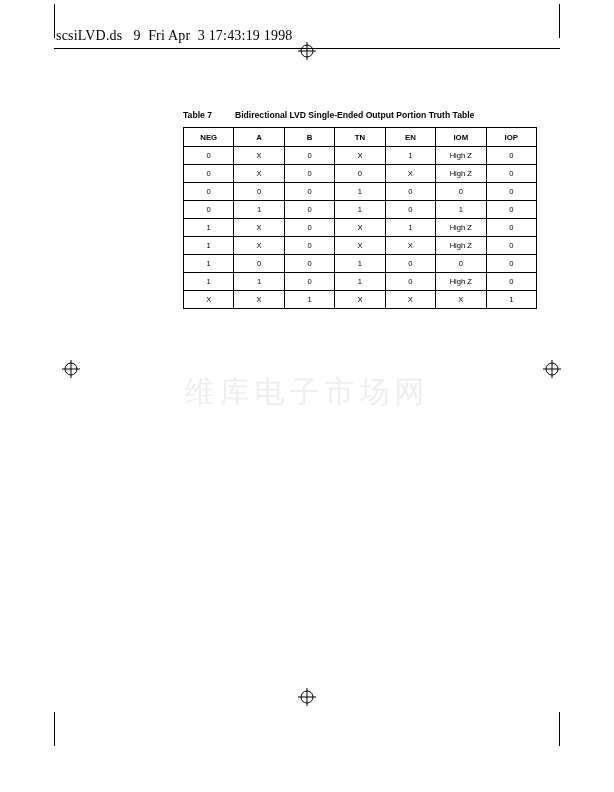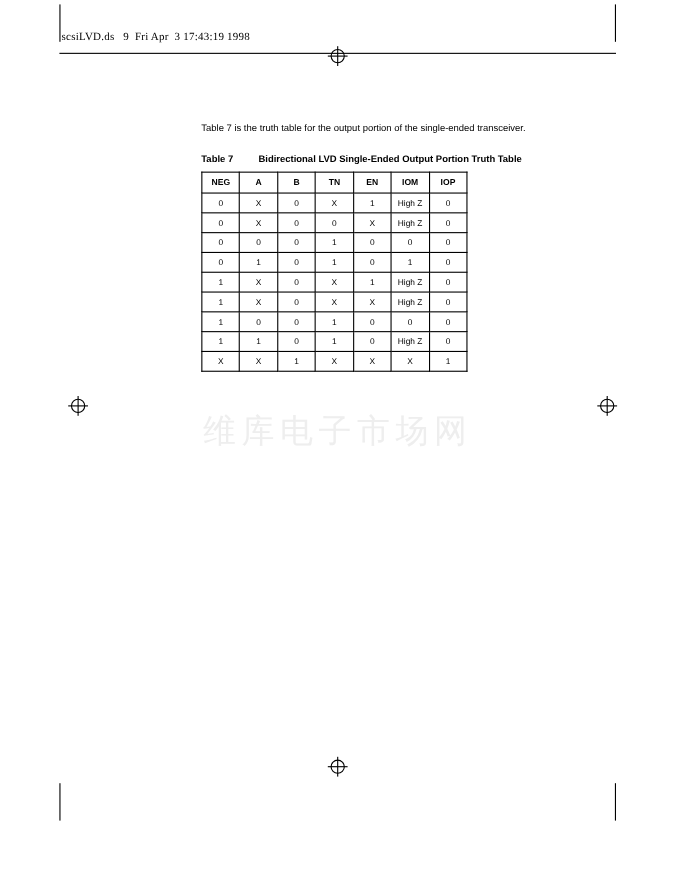--- a/index.html
+++ b/index.html
@@ -63,21 +63,21 @@
     top: 48px;
     width: 506px;
     height: 1px;
     background: #000;
   }
   .header-text {
     position: absolute;
     left: 56px;
     top: 28px;
     font-family: "Liberation Serif", serif;
-    font-size: 10px;
+    font-size: 14px;
     color: #000;
     letter-spacing: 0.2px;
     white-space: pre;
   }
 
   
   .content {
     position: absolute;
     left: 183px;
     top: 110px;
@@ -97,21 +97,21 @@
     margin-bottom: 7px;
     white-space: nowrap;
   }
   .table-caption .cap-num {
     display: inline-block;
     min-width: 52px;
   }
 
   table.truth {
     border-collapse: collapse;
-    width: 242px;
+    width: 354px;
     table-layout: fixed;
   }
   table.truth th,
   table.truth td {
     border: 1px solid #000;
     text-align: center;
     font-size: 7.6px;
     color: #000;
     height: 17px;
     padding: 0;
@@ -181,21 +181,20 @@
     <div class="reg-circle"></div>
   </div>
   <div class="reg-mark" style="left:298px; top:688px;">
     <div class="reg-circle"></div>
   </div>
 
   <div class="header-text">scsiLVD.ds   9  Fri Apr  3 17:43:19 1998</div>
   <div class="header-rule"></div>
 
   <div class="content">
-    <p class="intro">Table 7 is the truth table for the output portion of the single-ended transceiver.</p>
 
     <div class="table-caption">
       <span class="cap-num">Table 7</span><span>Bidirectional LVD Single-Ended Output Portion Truth Table</span>
     </div>
 
     <table class="truth">
       <thead>
         <tr>
           <th>NEG</th>
           <th>A</th>

